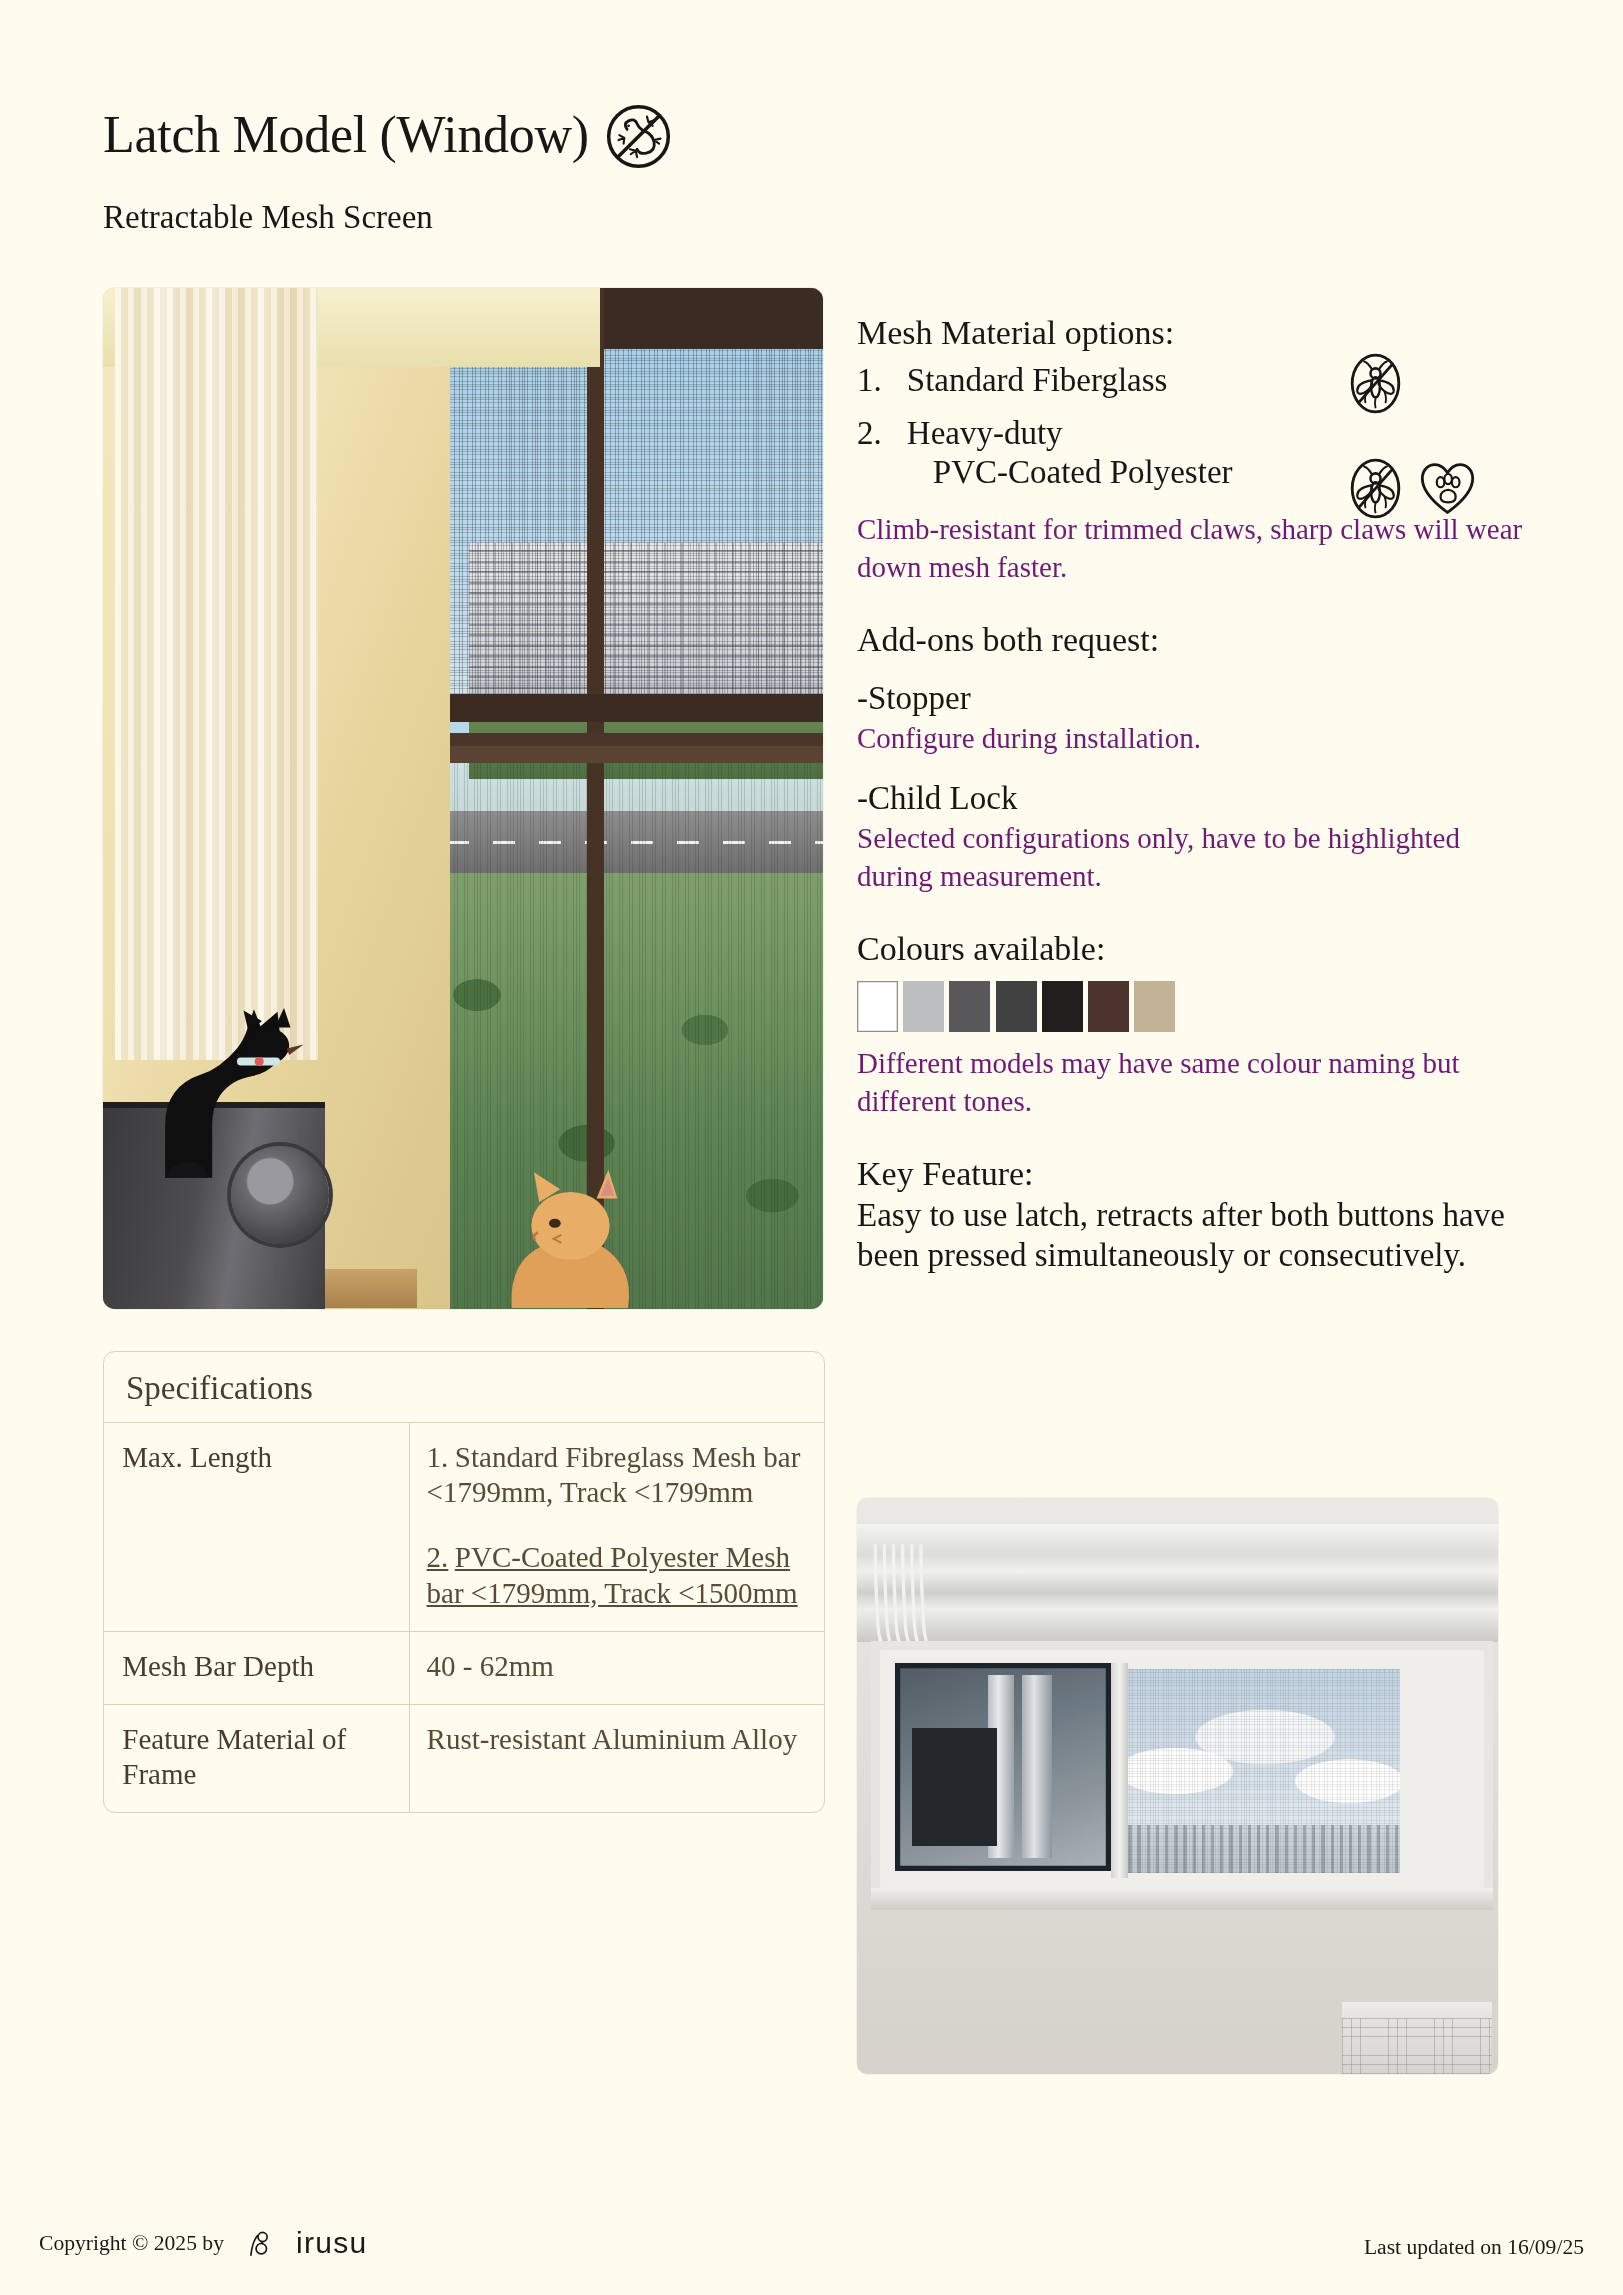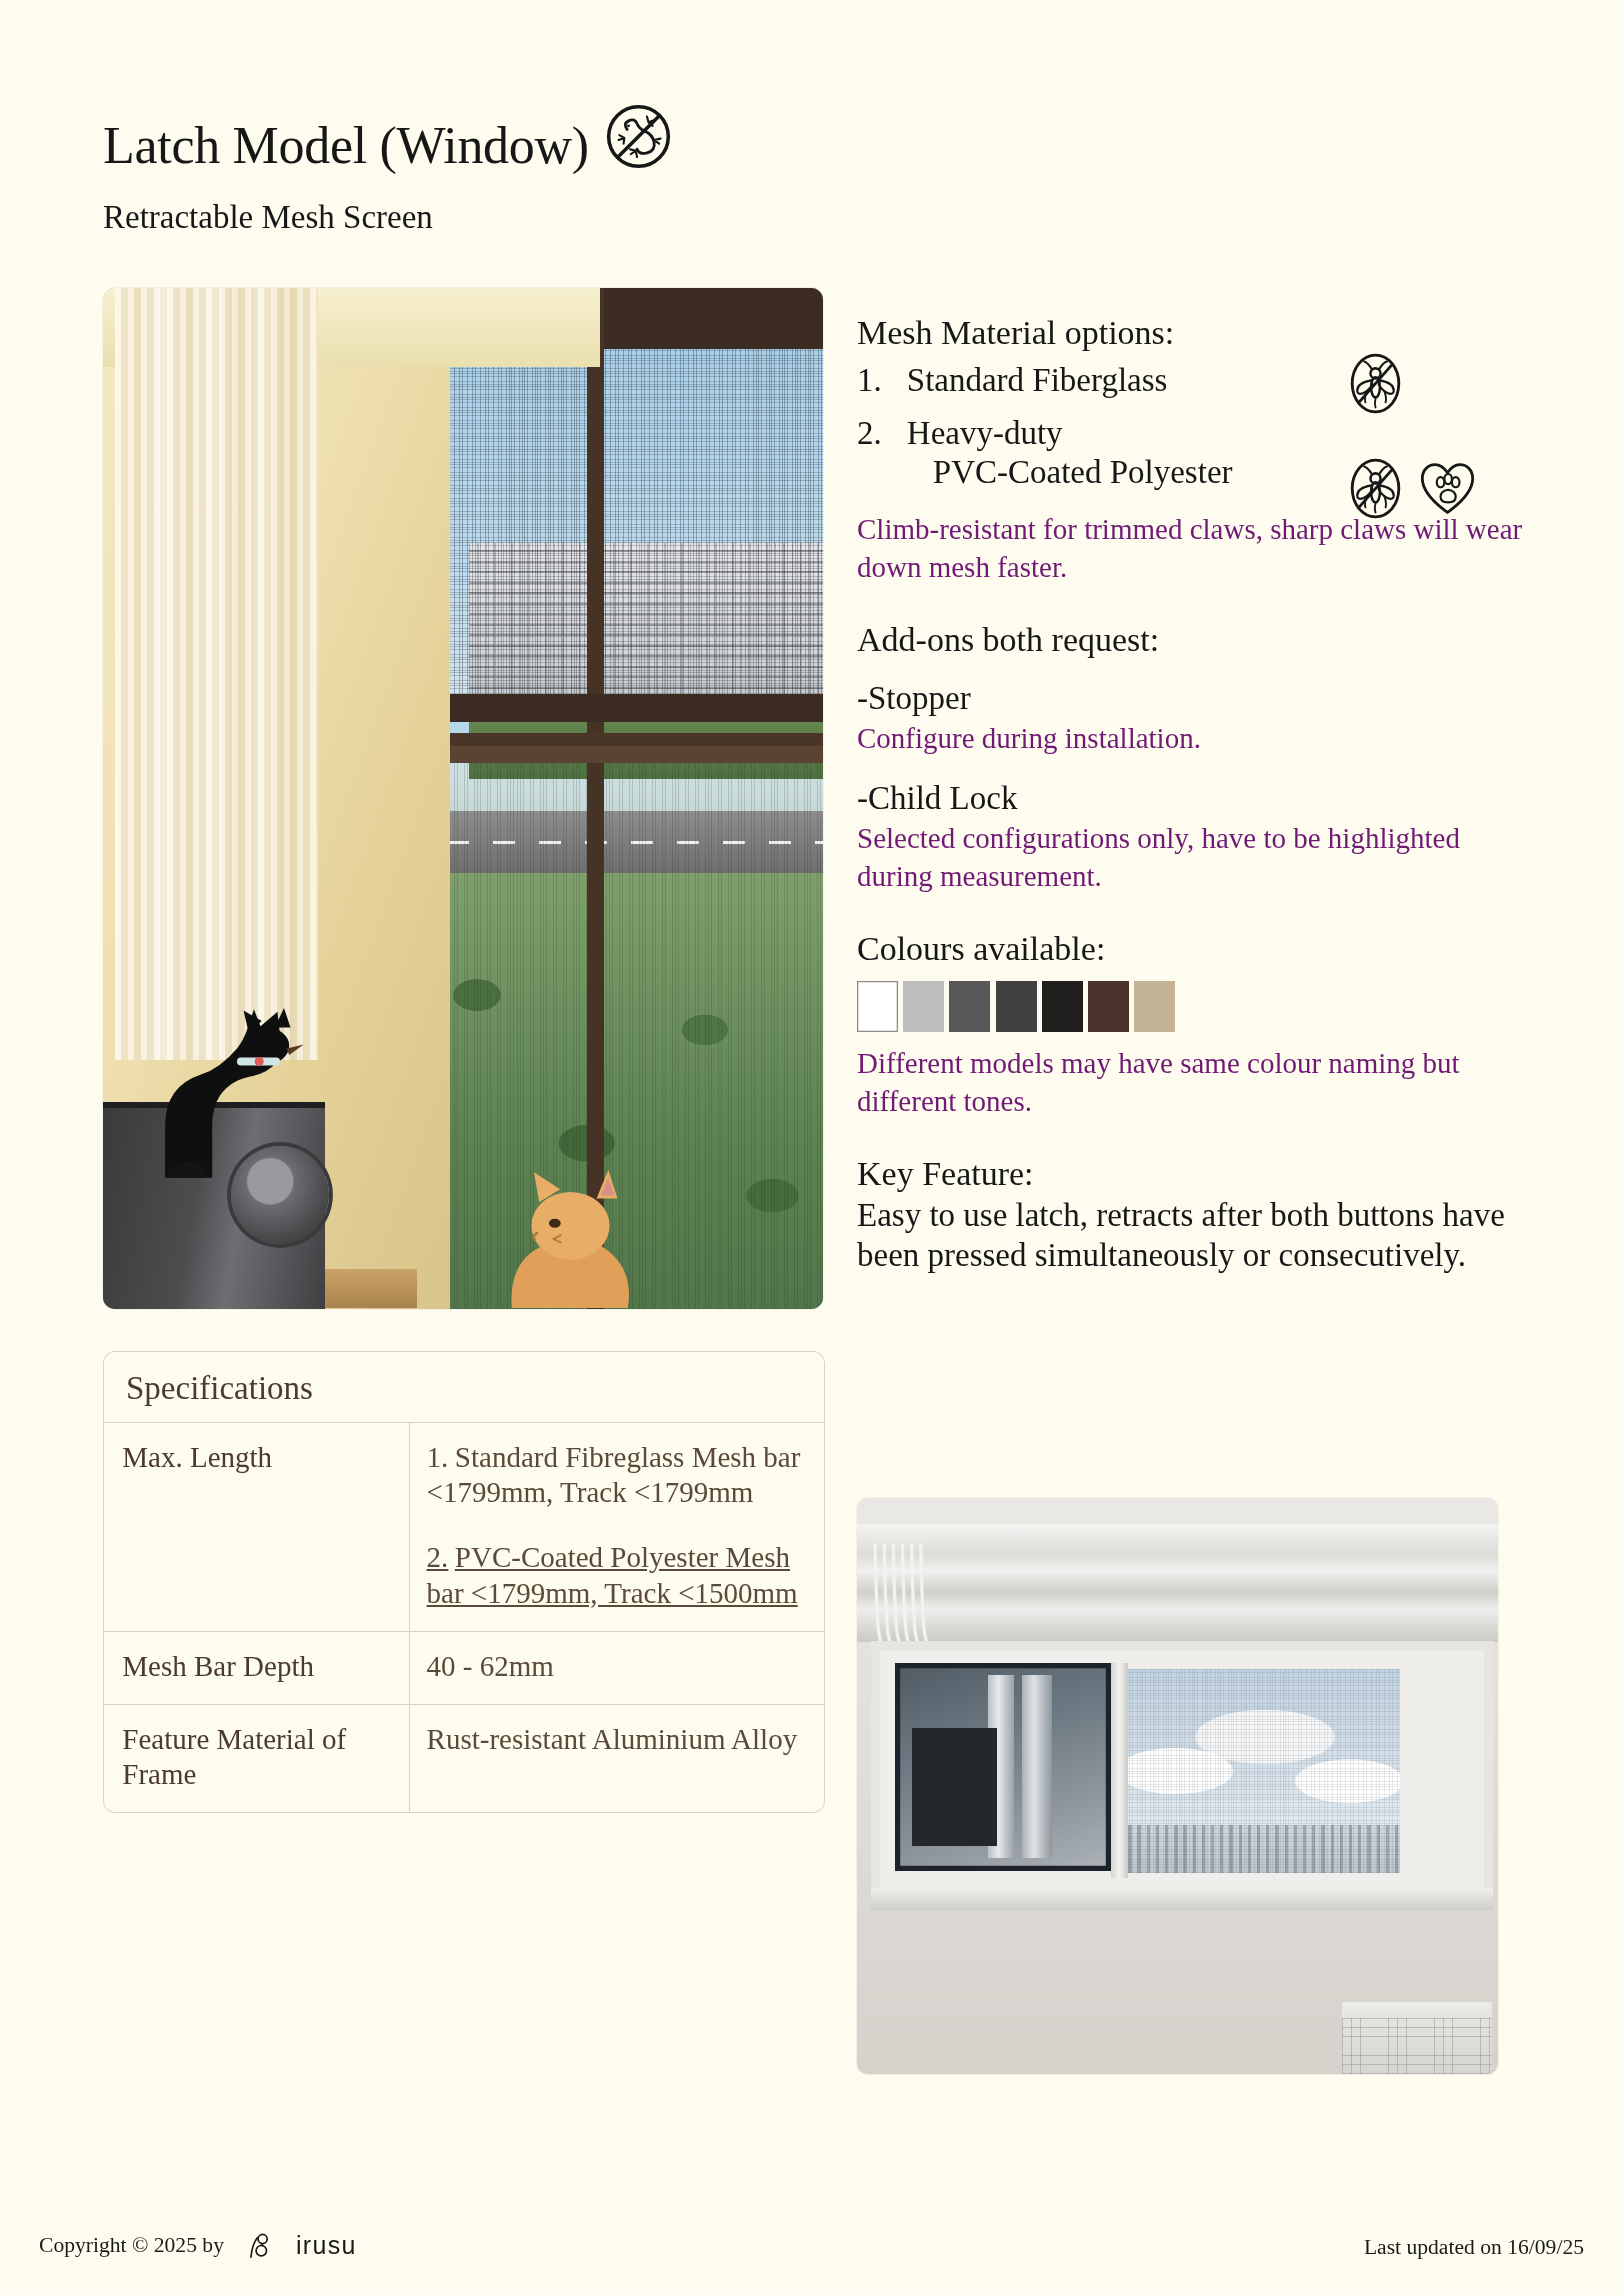--- a/index.html
+++ b/index.html
@@ -9,21 +9,21 @@
     background:#FDFCEE;
     font-family:"Liberation Serif", "DejaVu Serif", serif;
     color:#1A1A1A;
     position:relative;
     overflow:hidden;
   }
   .page{position:absolute; inset:0;}
 
   
   .header{position:absolute; left:103px; top:98px; width:785px;}
-  .title-row{display:flex; align-items:flex-end; gap:14.4px;}
+  .title-row{display:flex; align-items:center; gap:14.4px;}
   .title{
     font-size:52px; line-height:1.0; font-weight:400; letter-spacing:-0.3px;
     color:#171717; white-space:nowrap;
   }
   .title-badge{width:71px; height:71px; flex:0 0 auto; margin-top:2.6px;}
   .subtitle{
     font-size:33px; line-height:1.0; margin-top:29px; color:#171717;
   }
 
   
@@ -176,21 +176,21 @@
     background:linear-gradient(180deg,#ececea 0%,#e2e1dd 30%,#d6d5d1 100%);}
   .pw-bed:after{content:"";position:absolute; left:0; top:15.7px; right:0; bottom:0;
     background:repeating-linear-gradient(90deg, rgba(140,140,140,0.45) 0 0.7px, transparent 0.7px 9.2px),
                repeating-linear-gradient(0deg, rgba(140,140,140,0.45) 0 0.7px, transparent 0.7px 9.2px);}
 
   
   .footer{position:absolute; left:0; right:0; bottom:0; height:85px;}
   .footer-left{position:absolute; left:39px; bottom:35px; display:flex; align-items:center; gap:23px;
     font-size:21.6px; color:#1A1A1A;}
   .footer-logo{width:26px; height:29px;}
-  .footer-brand{font-family:"Liberation Sans", "DejaVu Sans", sans-serif; font-size:25px; letter-spacing:1.3px;}
+  .footer-brand{font-family:"Liberation Sans", "DejaVu Sans", sans-serif; font-size:30px; letter-spacing:1.3px;}
   .footer-right{position:absolute; right:39px; bottom:35px; font-size:21.6px; color:#1A1A1A;}
 </style>
 </head>
 <body>
 
 <div class="page">
 
   <div class="header">
     <div class="title-row">
       <div class="title">Latch Model (Window)</div>

